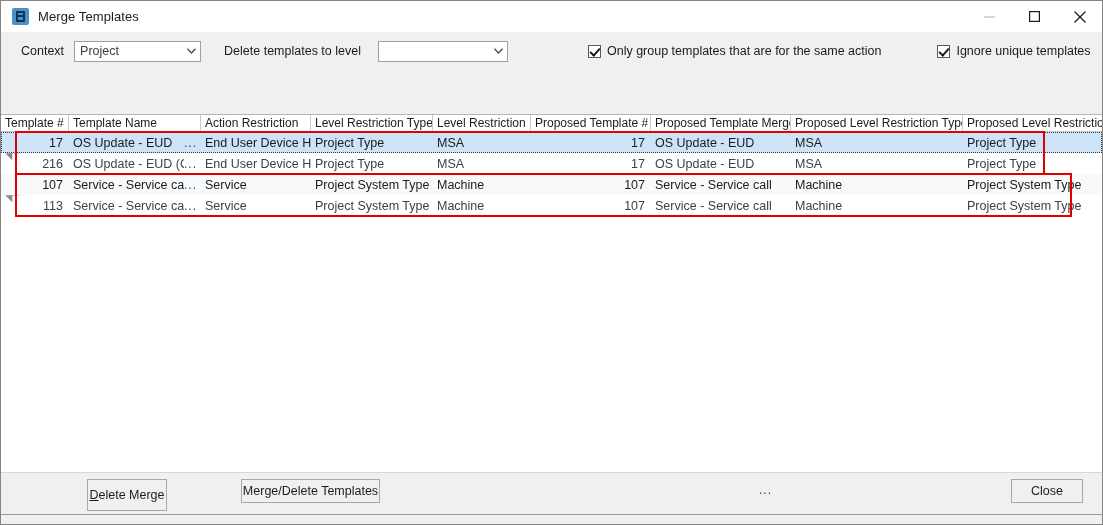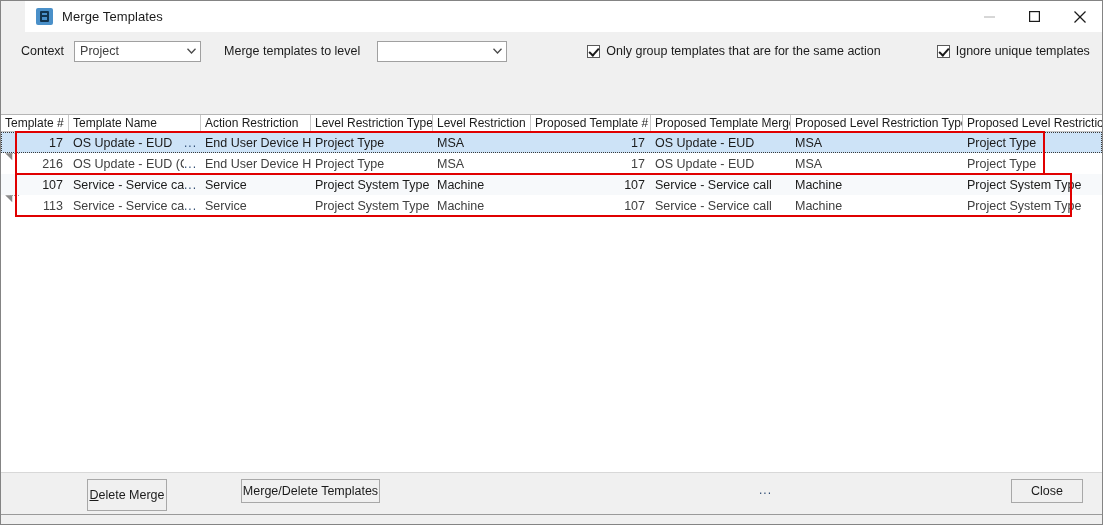--- a/index.html
+++ b/index.html
@@ -29,21 +29,20 @@
   }
 
   
   .titlebar {
     height: 31px;
     background: #ffffff;
     display: flex;
     align-items: center;
     flex: none;
     position: relative;
-    margin-left: 24px;
   }
   .title-icon {
     width: 17px;
     height: 17px;
     margin-left: 11px;
     margin-right: 9px;
     background: #4a90c9;
     border-radius: 2px;
     position: relative;
     flex: none;
@@ -317,21 +316,21 @@
 
     <div class="combo" style="width:127px; margin-left:10px;">
       <span class="combo-text">Project</span>
       <span class="combo-arrow">
         <svg width="9" height="6" viewBox="0 0 9 6">
             <path d="M0.5 0.8 L4.5 5 L8.5 0.8" fill="none" stroke="#4a4a4a" stroke-width="1.3"></path>
           </svg>
       </span>
     </div>
 
-    <span class="tb-label" style="margin-left:23px;">Merge templates to level</span>
+    <span class="tb-label" style="margin-left:23px;">Delete templates to level</span>
 
     <div class="combo" style="width:130px; margin-left:17px;">
       <span class="combo-text"></span>
       <span class="combo-arrow">
         <svg width="9" height="6" viewBox="0 0 9 6">
             <path d="M0.5 0.8 L4.5 5 L8.5 0.8" fill="none" stroke="#4a4a4a" stroke-width="1.3"></path>
           </svg>
       </span>
     </div>
 

